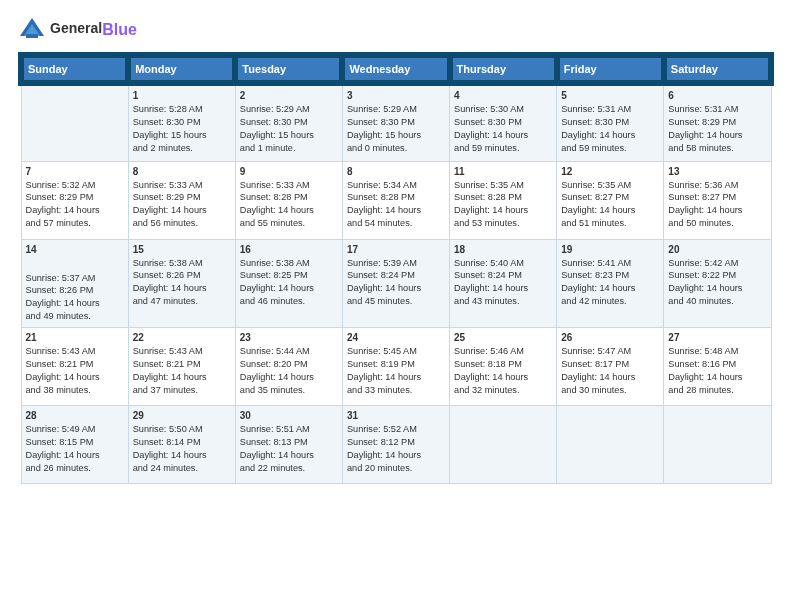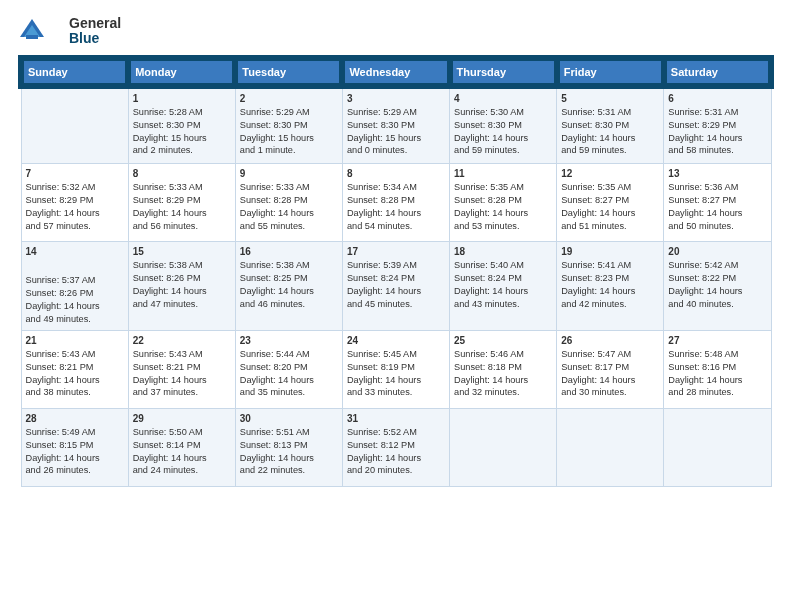--- a/index.html
+++ b/index.html
@@ -22,33 +22,32 @@
       align-items: flex-start;
       margin-bottom: 8px;
     }
     .logo {
       display: flex;
       align-items: center;
       gap: 4px;
     }
     .logo-text {
       display: flex;
-      flex-direction: column;
+      flex-direction: row;
       line-height: 1.1;
-      margin-left: 19px;
     }
     .logo-general {
       font-size: 14px;
       font-weight: bold;
       color: #333;
     }
     .logo-blue {
-      font-size: 14px;
-      font-weight: bold;
-      color: #0c4a6e;
+      font-size: 16px;
+      font-weight: bold;
+      color: #8b5cf6;
     }
     .logo-icon {
       width: 28px;
       height: 28px;
     }
     .title-block {
       text-align: right;
     }
     .month-title {
       font-size: 36px;

